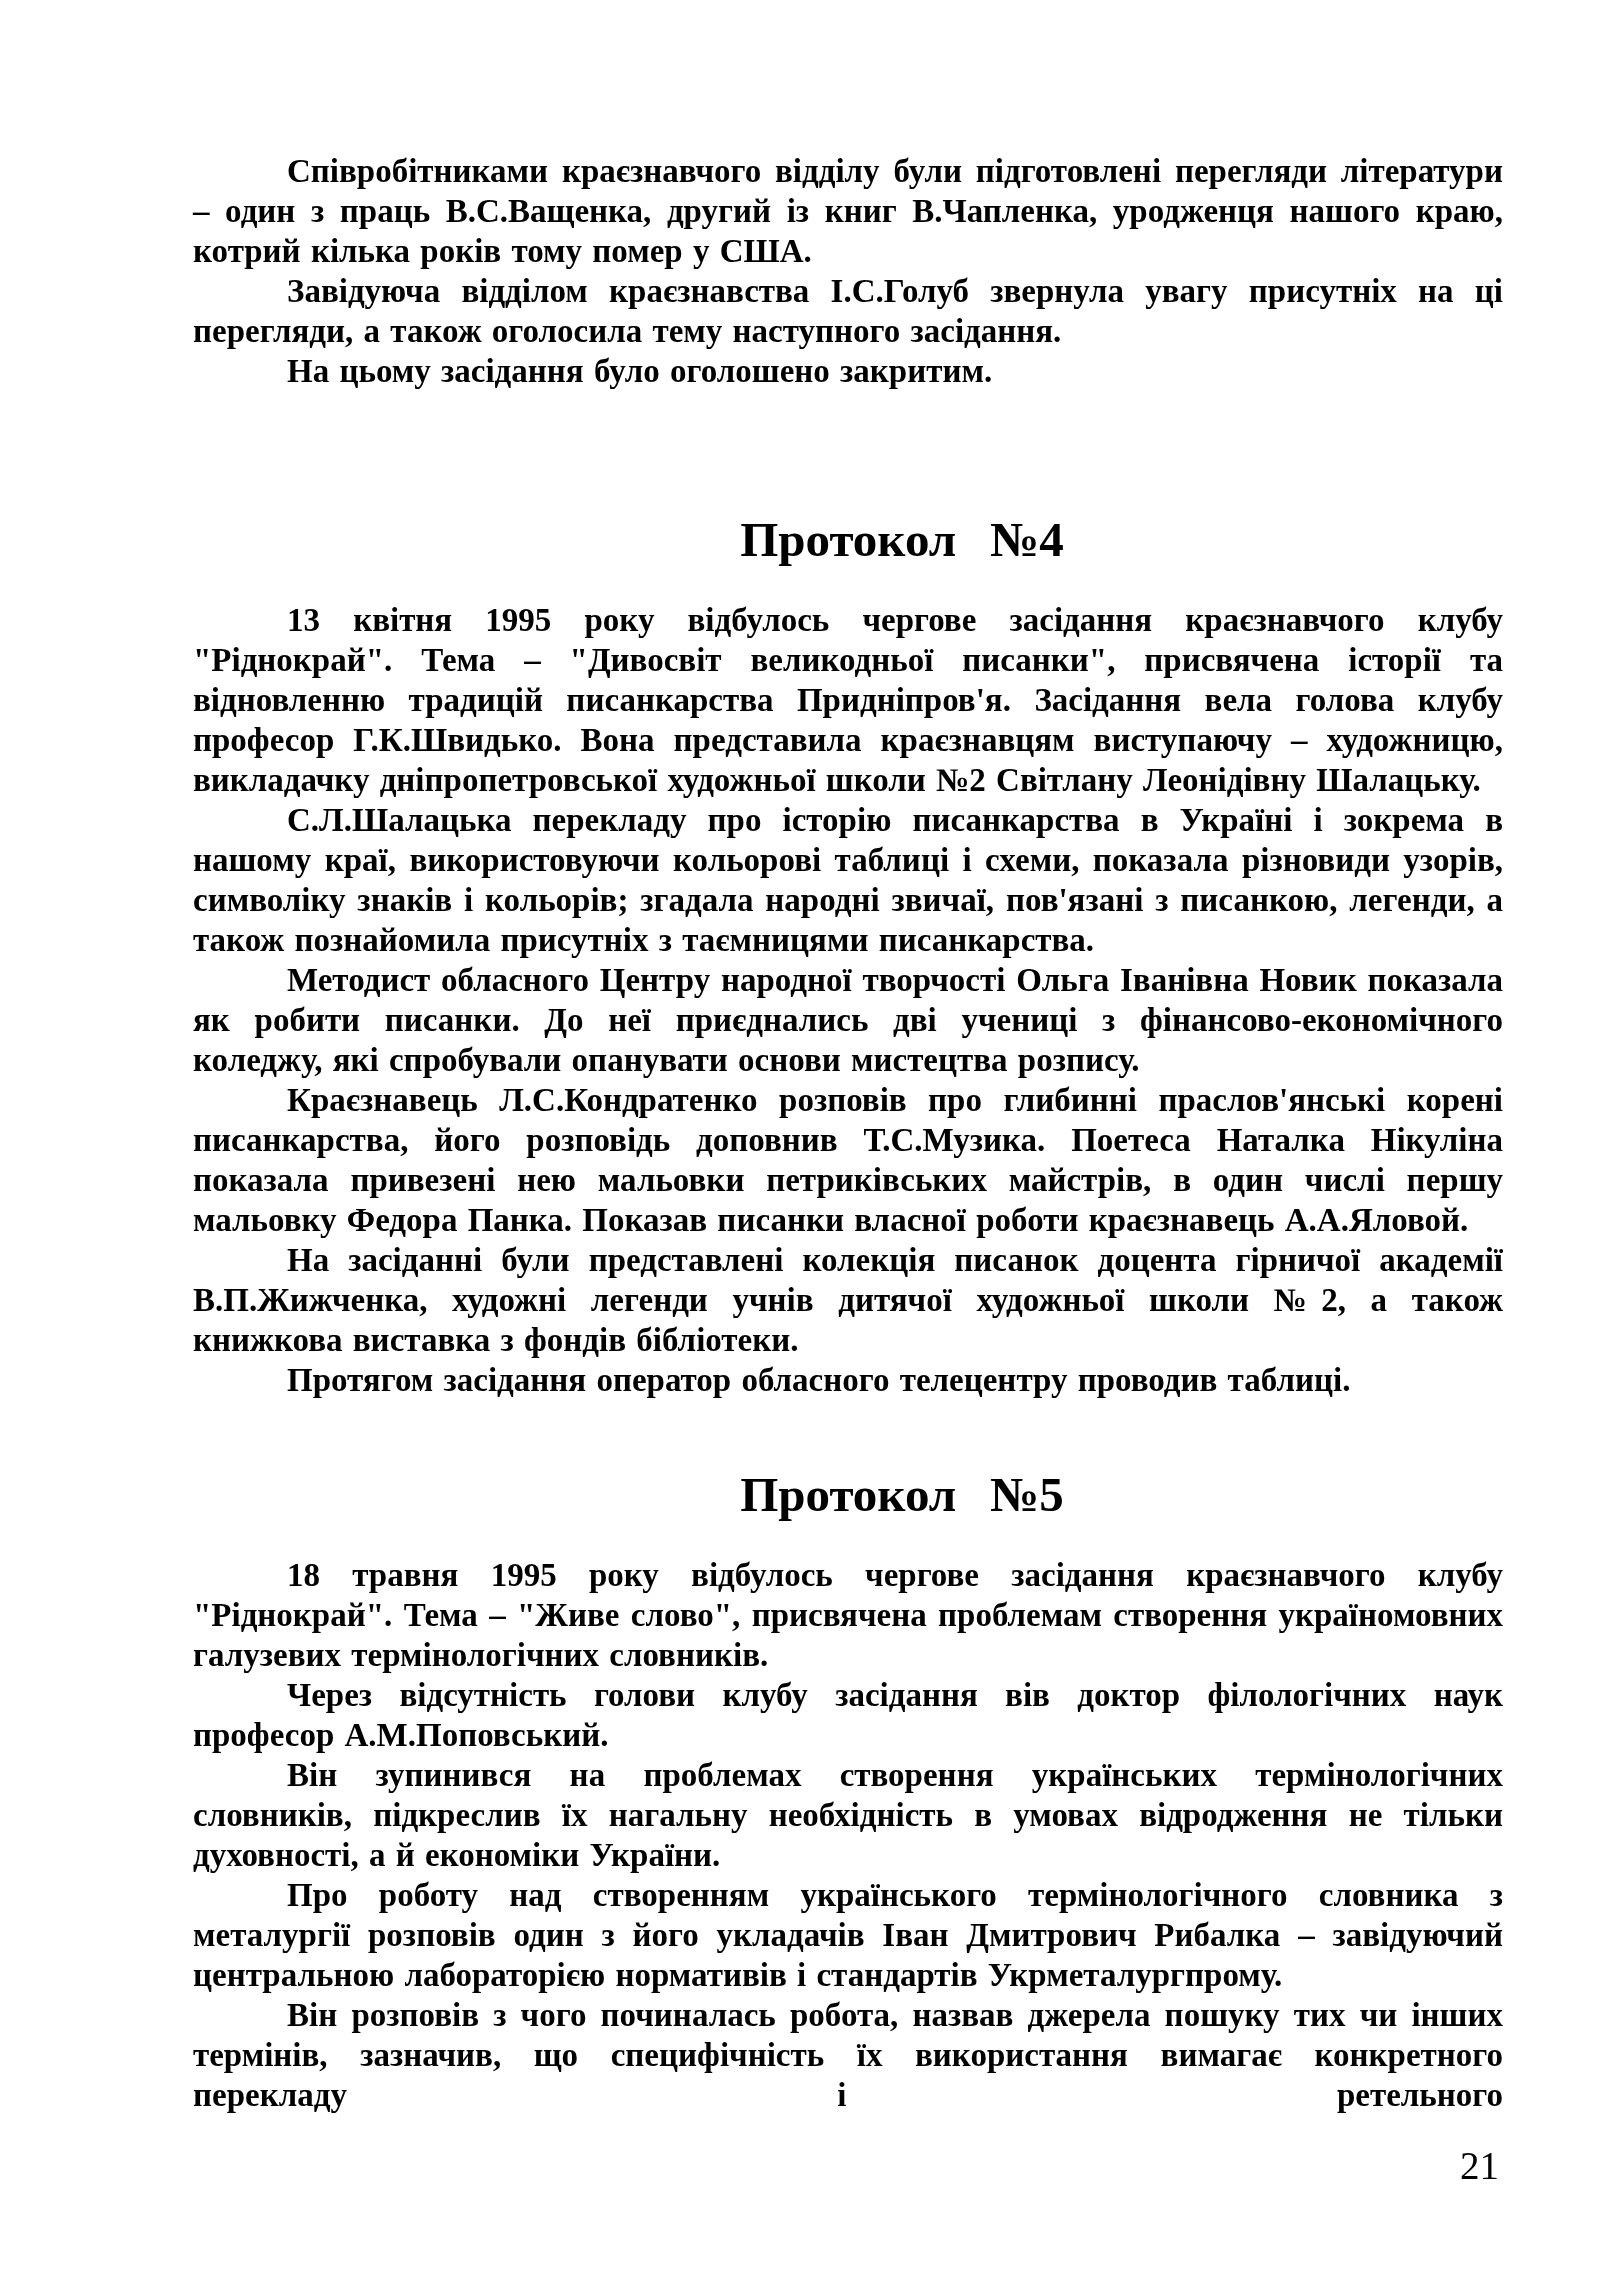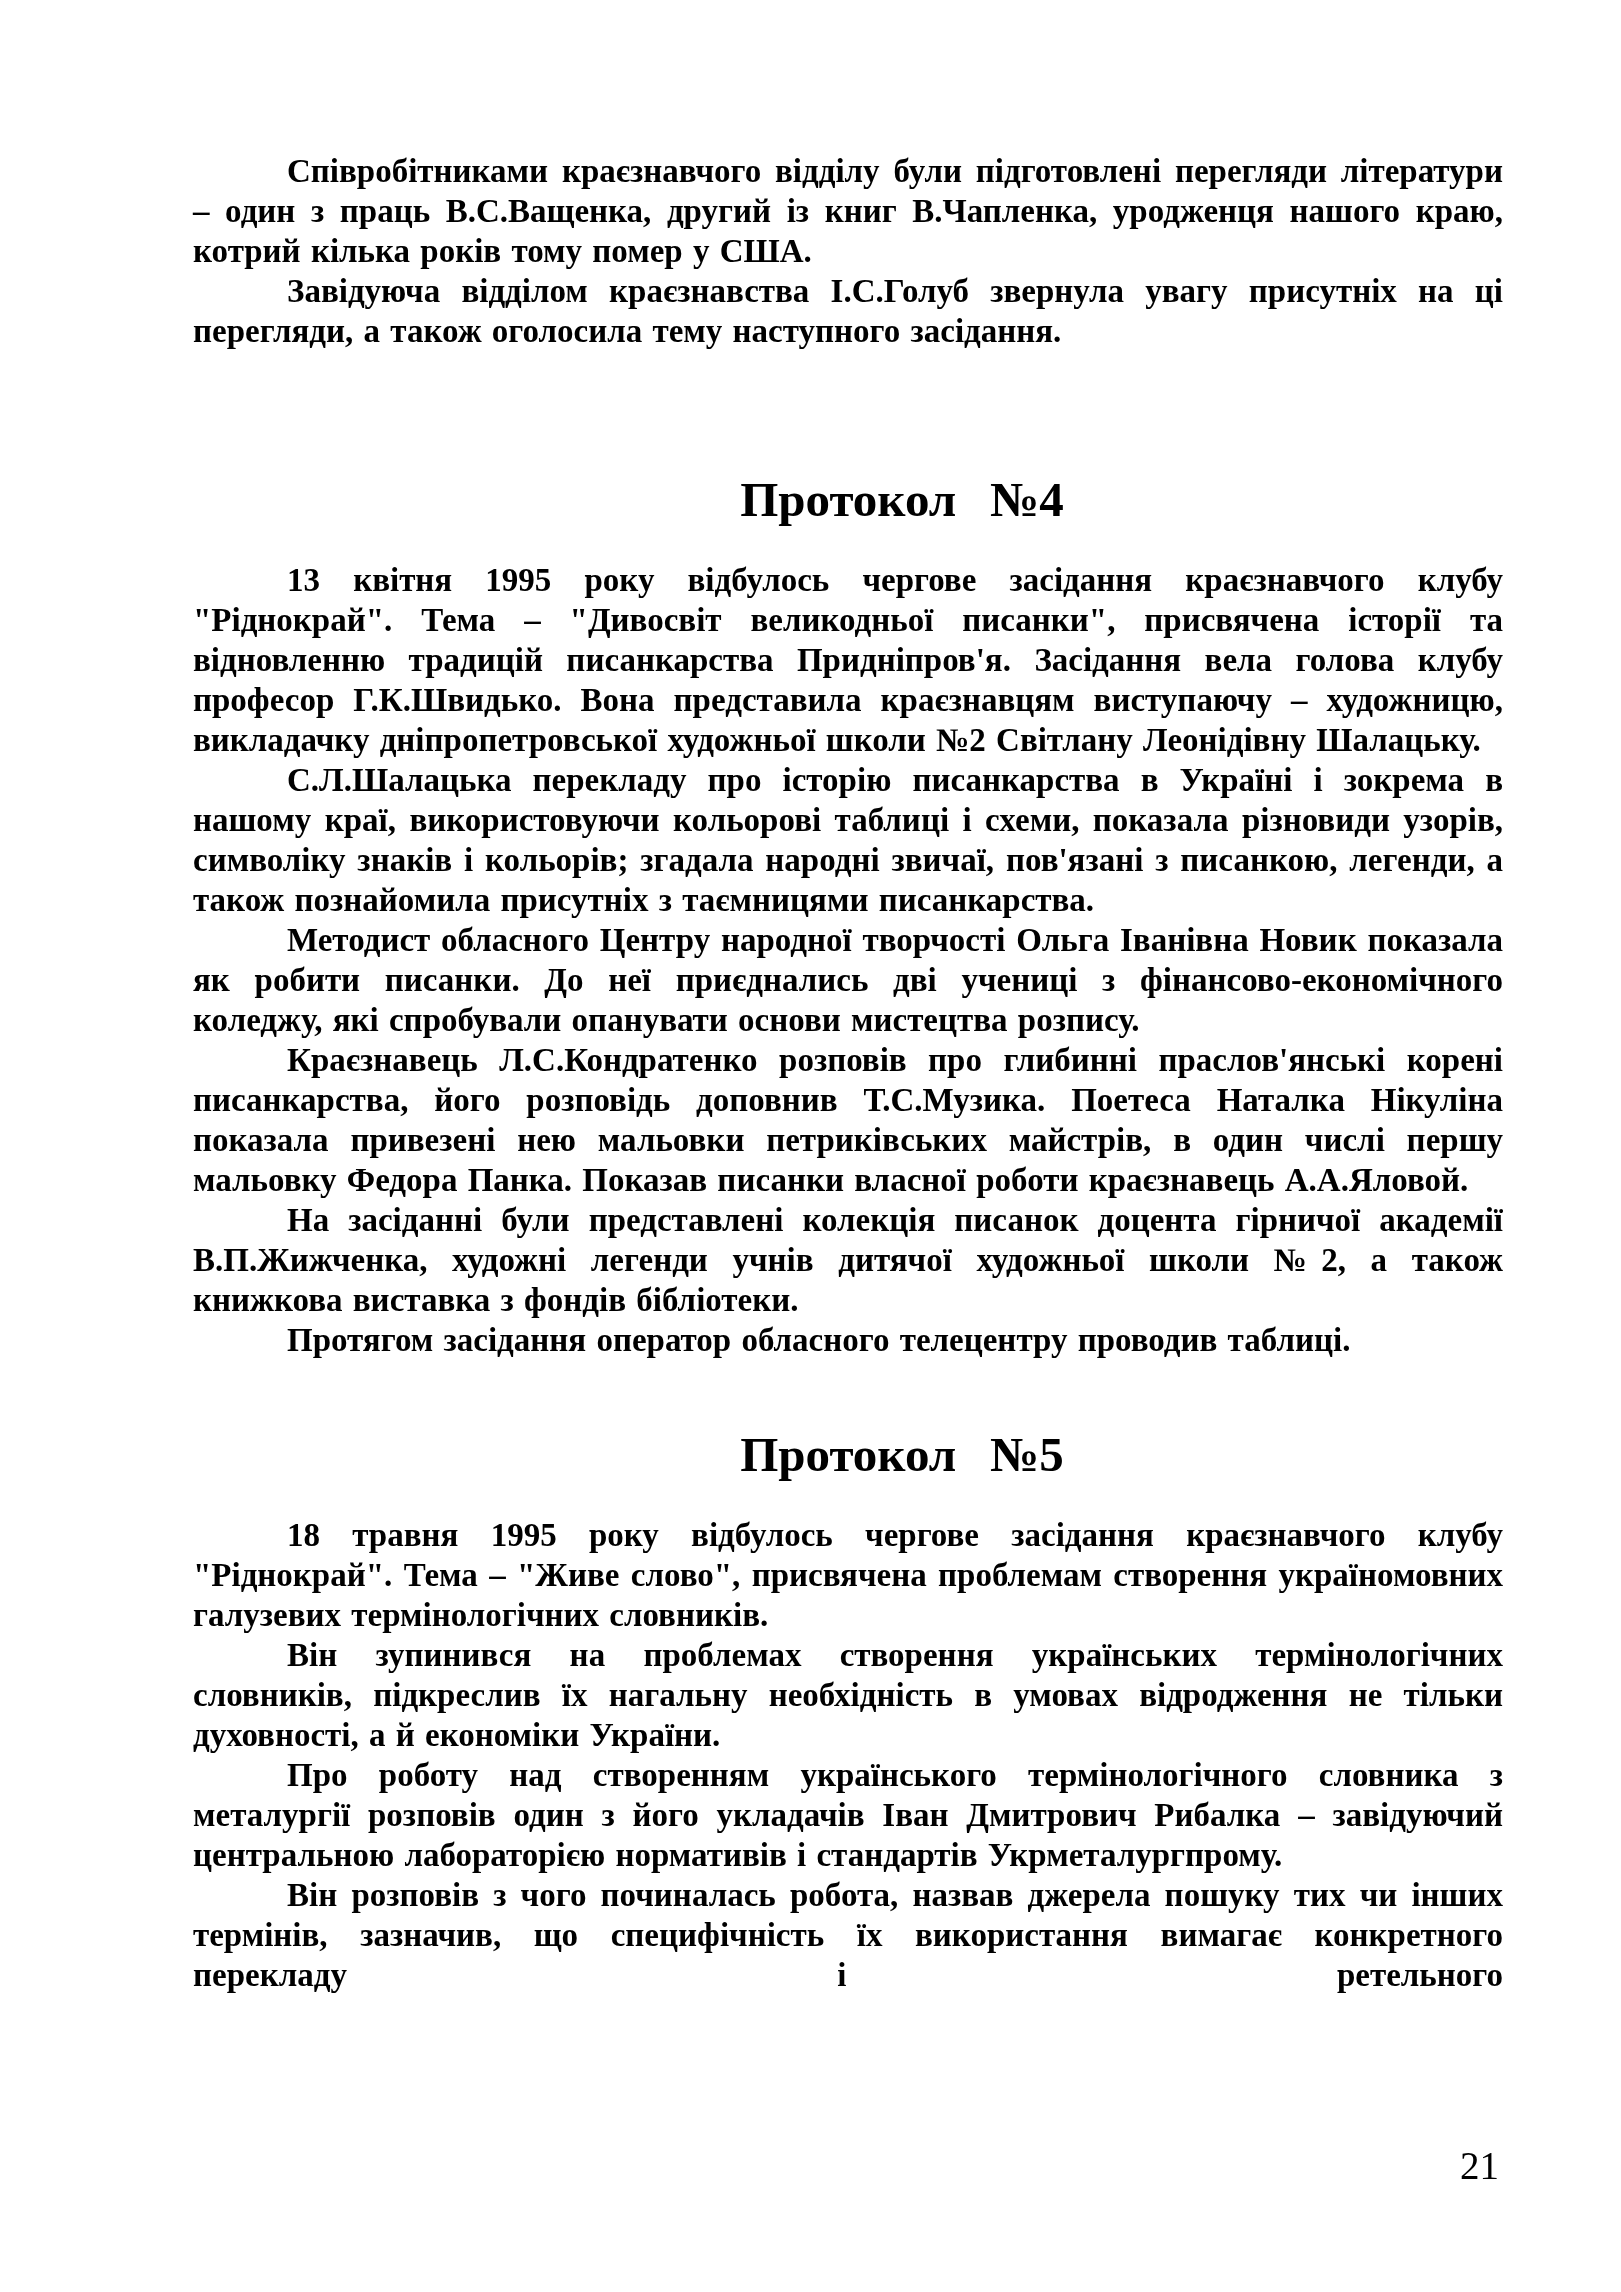--- a/index.html
+++ b/index.html
@@ -55,33 +55,35 @@
   }
 </style>
 </head>
 <body>
 
 <div class="page">
   <div class="textblock">
 
     <p class="body">Співробітниками краєзнавчого відділу були підготовлені перегляди літератури – один з праць В.С.Ващенка, другий із книг В.Чапленка, уродженця нашого краю, котрий кілька років тому помер у США.</p>
     <p class="body">Завідуюча відділом краєзнавства І.С.Голуб звернула увагу присутніх на ці перегляди, а також оголосила тему наступного засідання.</p>
+    <p class="body">На цьому засідання було оголошено закритим.</p>
 
     <h2 class="protocol-heading h4">Протокол №4</h2>
 
     <p class="body">13 квітня 1995 року відбулось чергове засідання краєзнавчого клубу "Ріднокрай". Тема – "Дивосвіт великодньої писанки", присвячена історії та відновленню традицій писанкарства Придніпров'я. Засідання вела голова клубу професор Г.К.Швидько. Вона представила краєзнавцям виступаючу – художницю, викладачку дніпропетровської художньої школи №2 Світлану Леонідівну Шалацьку.</p>
     <p class="body">С.Л.Шалацька перекладу про історію писанкарства в Україні і зокрема в нашому краї, використовуючи кольорові таблиці і схеми, показала різновиди узорів, символіку знаків і кольорів; згадала народні звичаї, пов'язані з писанкою, легенди, а також познайомила присутніх з таємницями писанкарства.</p>
     <p class="body">Методист обласного Центру народної творчості Ольга Іванівна Новик показала як робити писанки. До неї приєднались дві учениці з фінансово-економічного коледжу, які спробували опанувати основи мистецтва розпису.</p>
     <p class="body">Краєзнавець Л.С.Кондратенко розповів про глибинні праслов'янські корені писанкарства, його розповідь доповнив Т.С.Музика. Поетеса Наталка Нікуліна показала привезені нею мальовки петриківських майстрів, в один числі першу мальовку Федора Панка. Показав писанки власної роботи краєзнавець А.А.Яловой.</p>
     <p class="body">На засіданні були представлені колекція писанок доцента гірничої академії В.П.Жижченка, художні легенди учнів дитячої художньої школи №2, а також книжкова виставка з фондів бібліотеки.</p>
     <p class="body">Протягом засідання оператор обласного телецентру проводив таблиці.</p>
 
     <h2 class="protocol-heading h5">Протокол №5</h2>
 
     <p class="body">18 травня 1995 року відбулось чергове засідання краєзнавчого клубу "Ріднокрай". Тема – "Живе слово", присвячена проблемам створення україномовних галузевих термінологічних словників.</p>
+    <p class="body">Через відсутність голови клубу засідання вів доктор філологічних наук професор А.М.Поповський.</p>
     <p class="body">Він зупинився на проблемах створення українських термінологічних словників, підкреслив їх нагальну необхідність в умовах відродження не тільки духовності, а й економіки України.</p>
     <p class="body">Про роботу над створенням українського термінологічного словника з металургії розповів один з його укладачів Іван Дмитрович Рибалка – завідуючий центральною лабораторією нормативів і стандартів Укрметалургпрому.</p>
     <p class="body continued">Він розповів з чого починалась робота, назвав джерела пошуку тих чи інших термінів, зазначив, що специфічність їх використання вимагає конкретного перекладу і ретельного</p>
 
   </div>
 
   <div class="page-number">21</div>
 </div>
 
 

